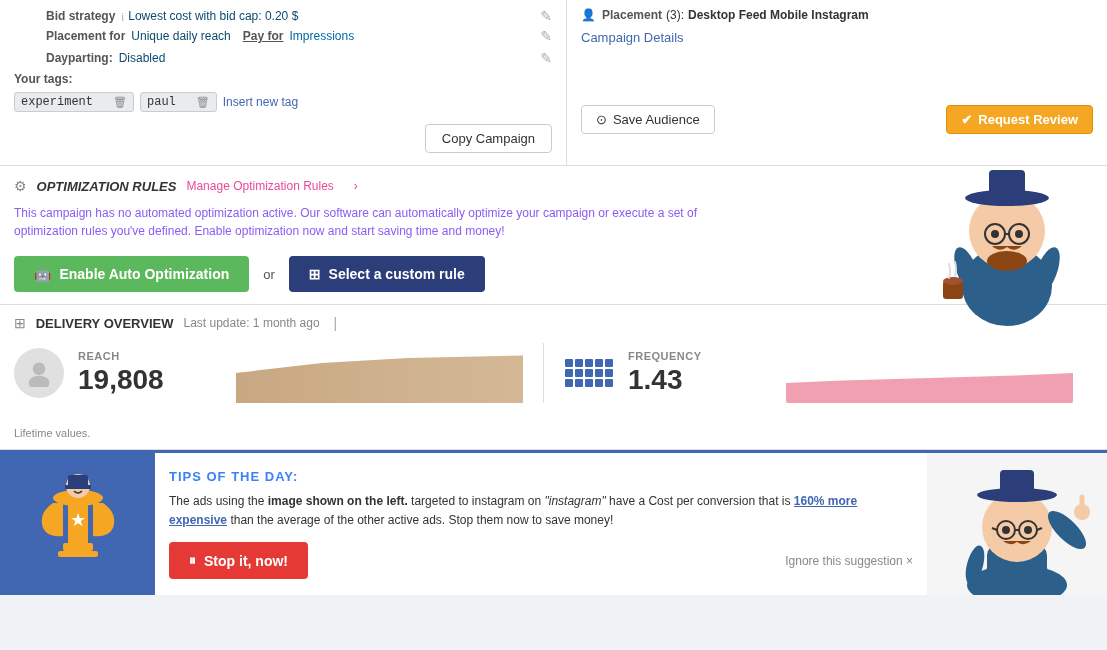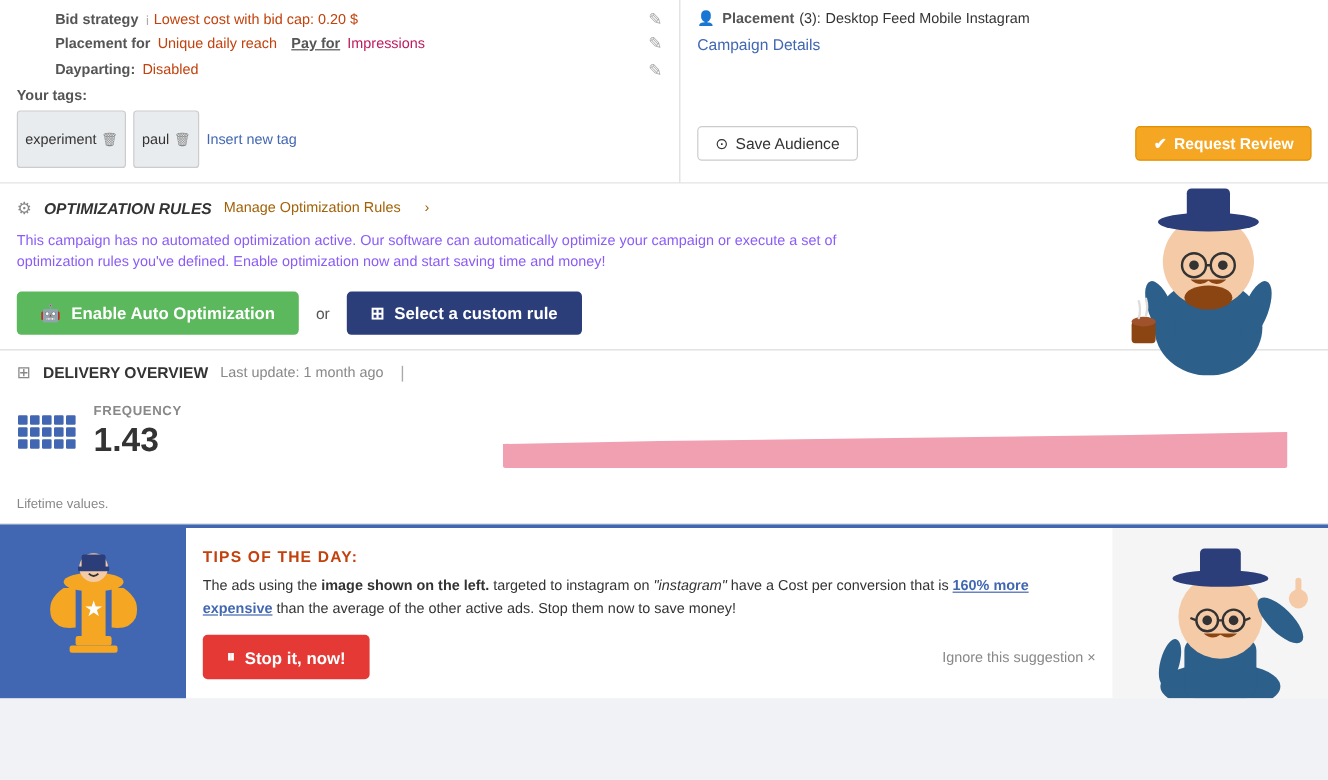--- a/index.html
+++ b/index.html
@@ -31,21 +31,21 @@
 
     .field-label {
       color: #555;
       font-weight: bold;
       margin-right: 6px;
       min-width: 80px;
       padding-left: 32px;
     }
 
     .field-value {
-      color: #c2410c;
+      color: #0c4a6e;
     }
 
     .edit-icon {
       margin-left: auto;
       color: #aaa;
       cursor: pointer;
       font-size: 14px;
     }
 
     .tags-row {
@@ -60,25 +60,26 @@
       font-size: 12px;
       font-weight: bold;
       color: #555;
       margin-right: 4px;
     }
 
     .tag {
       background: #e9ecef;
       border: 1px solid #ccc;
       border-radius: 3px;
-      padding: 16px 6px;
-      font-size: 12px;
-      display: flex;
-      align-items: center;
-      gap: 4px;
+      padding: 2px 6px;
+      font-size: 12px;
+      display: flex;
+      align-items: center;
+      gap: 20px;
+      font-family: Liberation Mono, monospace;
     }
 
     .tag-remove {
       cursor: pointer;
       color: #888;
       font-size: 11px;
     }
 
     .insert-tag-link {
       color: #4267b2;
@@ -113,20 +114,21 @@
     }
 
     .placement-label {
       font-weight: bold;
       color: #555;
       margin-right: 4px;
     }
 
     .placement-items {
       color: #333;
+      font-weight: bold;
     }
 
     .campaign-details-link {
       color: #4267b2;
       font-size: 13px;
       cursor: pointer;
       text-decoration: none;
     }
 
     .right-panel-buttons {
@@ -180,21 +182,21 @@
 
     .section-title {
       font-weight: bold;
       font-size: 13px;
       color: #333;
       text-transform: uppercase;
       font-style: italic;
     }
 
     .manage-link {
-      color: #a16207;
+      color: #ec4899;
       font-size: 12px;
       cursor: pointer;
       text-decoration: none;
       display: flex;
       align-items: center;
       gap: 20px;
     }
 
     .opt-description {
       font-size: 12px;
@@ -393,21 +395,21 @@
     }
 
     .tips-content {
       flex: 1;
       padding: 16px 14px;
     }
 
     .tips-title {
       font-size: 13px;
       font-weight: bold;
-      color: #c2410c;
+      color: #3b82f6;
       text-transform: uppercase;
       letter-spacing: 1px;
       margin-bottom: 8px;
     }
 
     .tips-text {
       font-size: 12px;
       color: #333;
       line-height: 1.6;
       margin-bottom: 12px;
@@ -485,41 +487,44 @@
     <div class="bid-strategy-row">
       <span class="field-label">Bid strategy</span>
       <span style="color:#aaa;font-size:11px;margin-right:4px;">ℹ</span>
       <span class="field-value">Lowest cost with bid cap: 0.20 $</span>
       <span class="edit-icon">✎</span>
     </div>
     <div class="field-row">
       <span class="field-label">Placement for</span>
       <span class="field-value">Unique daily reach</span>
       <span style="margin-left:12px;font-weight:bold;color:#555;font-size:12px;text-decoration:underline;">Pay for</span>
-      <span style="margin-left:6px;font-size:12px;color:#be185d;">Impressions</span>
+      <span style="margin-left:6px;font-size:12px;color:#0369a1;">Impressions</span>
       <span class="edit-icon">✎</span>
     </div>
     <div class="field-row">
       <span class="field-label">Dayparting:</span>
       <span class="field-value">Disabled</span>
       <span class="edit-icon">✎</span>
     </div>
     <div class="field-row">
       <span class="tags-label">Your tags:</span>
     </div>
     <div class="tags-row">
       <div class="tag">
         <span>experiment</span>
         <span class="tag-remove">🗑</span>
       </div>
       <div class="tag">
         <span>paul</span>
         <span class="tag-remove">🗑</span>
       </div>
       <a class="insert-tag-link">Insert new tag</a>
+    </div>
+    <div style="display:flex;justify-content:flex-end;">
+      <button class="copy-campaign-btn">Copy Campaign</button>
     </div>
   </div>
 
   <div class="right-panel">
     <div class="placement-row">
       <span class="placement-icon">👤</span>
       <span class="placement-label">Placement</span>
       <span style="color:#333;font-size:12px;margin-right:4px;">(3):</span>
       <span class="placement-items">Desktop Feed   Mobile   Instagram</span>
     </div>
@@ -594,20 +599,35 @@
 
 <div class="delivery-section">
   <div class="delivery-header">
     <span class="section-icon">⊞</span>
     <span class="delivery-title">DELIVERY OVERVIEW</span>
     <span class="last-update">Last update: 1 month ago</span>
     <span style="font-size:14px;color:#aaa;margin-left:4px;">|</span>
   </div>
   <div class="metrics-row">
 
+    <div class="metric-block">
+      <div class="metric-icon">
+        <svg viewBox="0 0 40 40" xmlns="http://www.w3.org/2000/svg">
+          <circle cx="20" cy="14" r="9" fill="#bbb"></circle>
+          <ellipse cx="20" cy="34" rx="15" ry="10" fill="#bbb"></ellipse>
+        </svg>
+      </div>
+      <div class="metric-info">
+        <div class="metric-label">REACH</div>
+        <div class="metric-value">19,808</div>
+      </div>
+      <div class="metric-chart">
+        <div class="chart-bar-reach"></div>
+      </div>
+    </div>
 
     <div class="metric-block">
       <div class="metric-icon" style="background:none;">
         <div class="metric-dots-icon">
           <div class="metric-dot"></div>
           <div class="metric-dot"></div>
           <div class="metric-dot"></div>
           <div class="metric-dot"></div>
           <div class="metric-dot"></div>
           <div class="metric-dot"></div>

